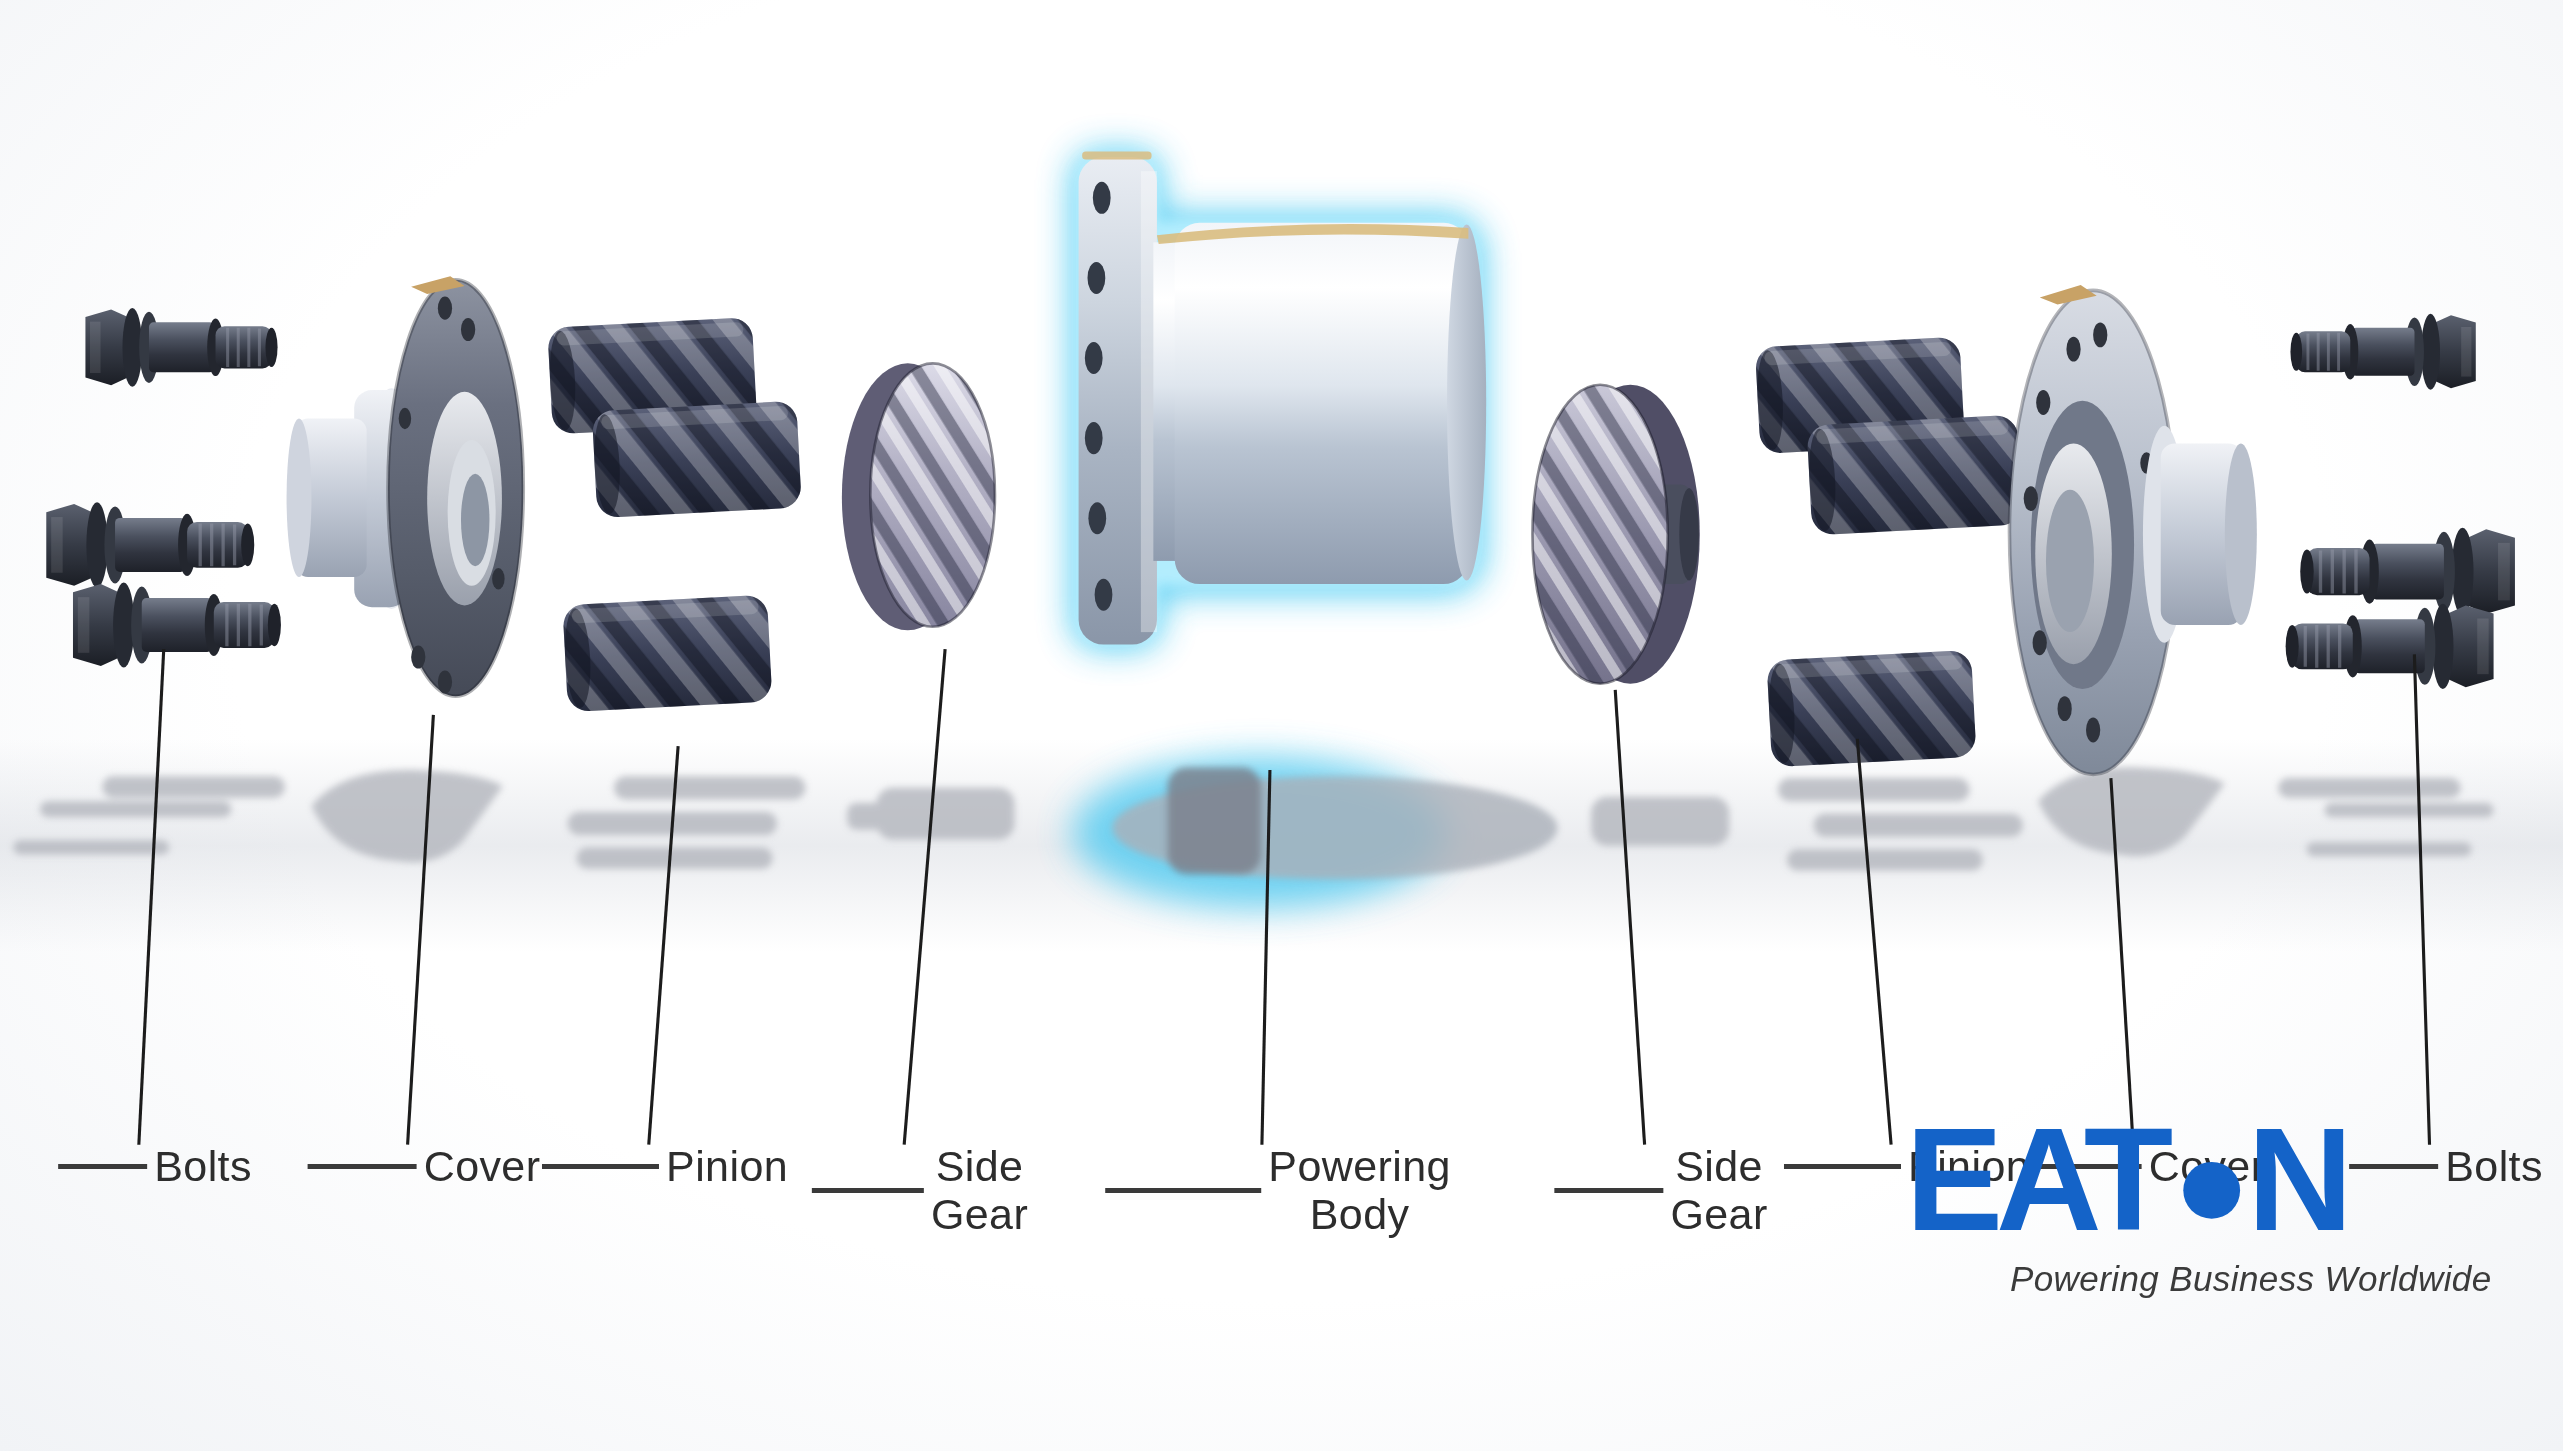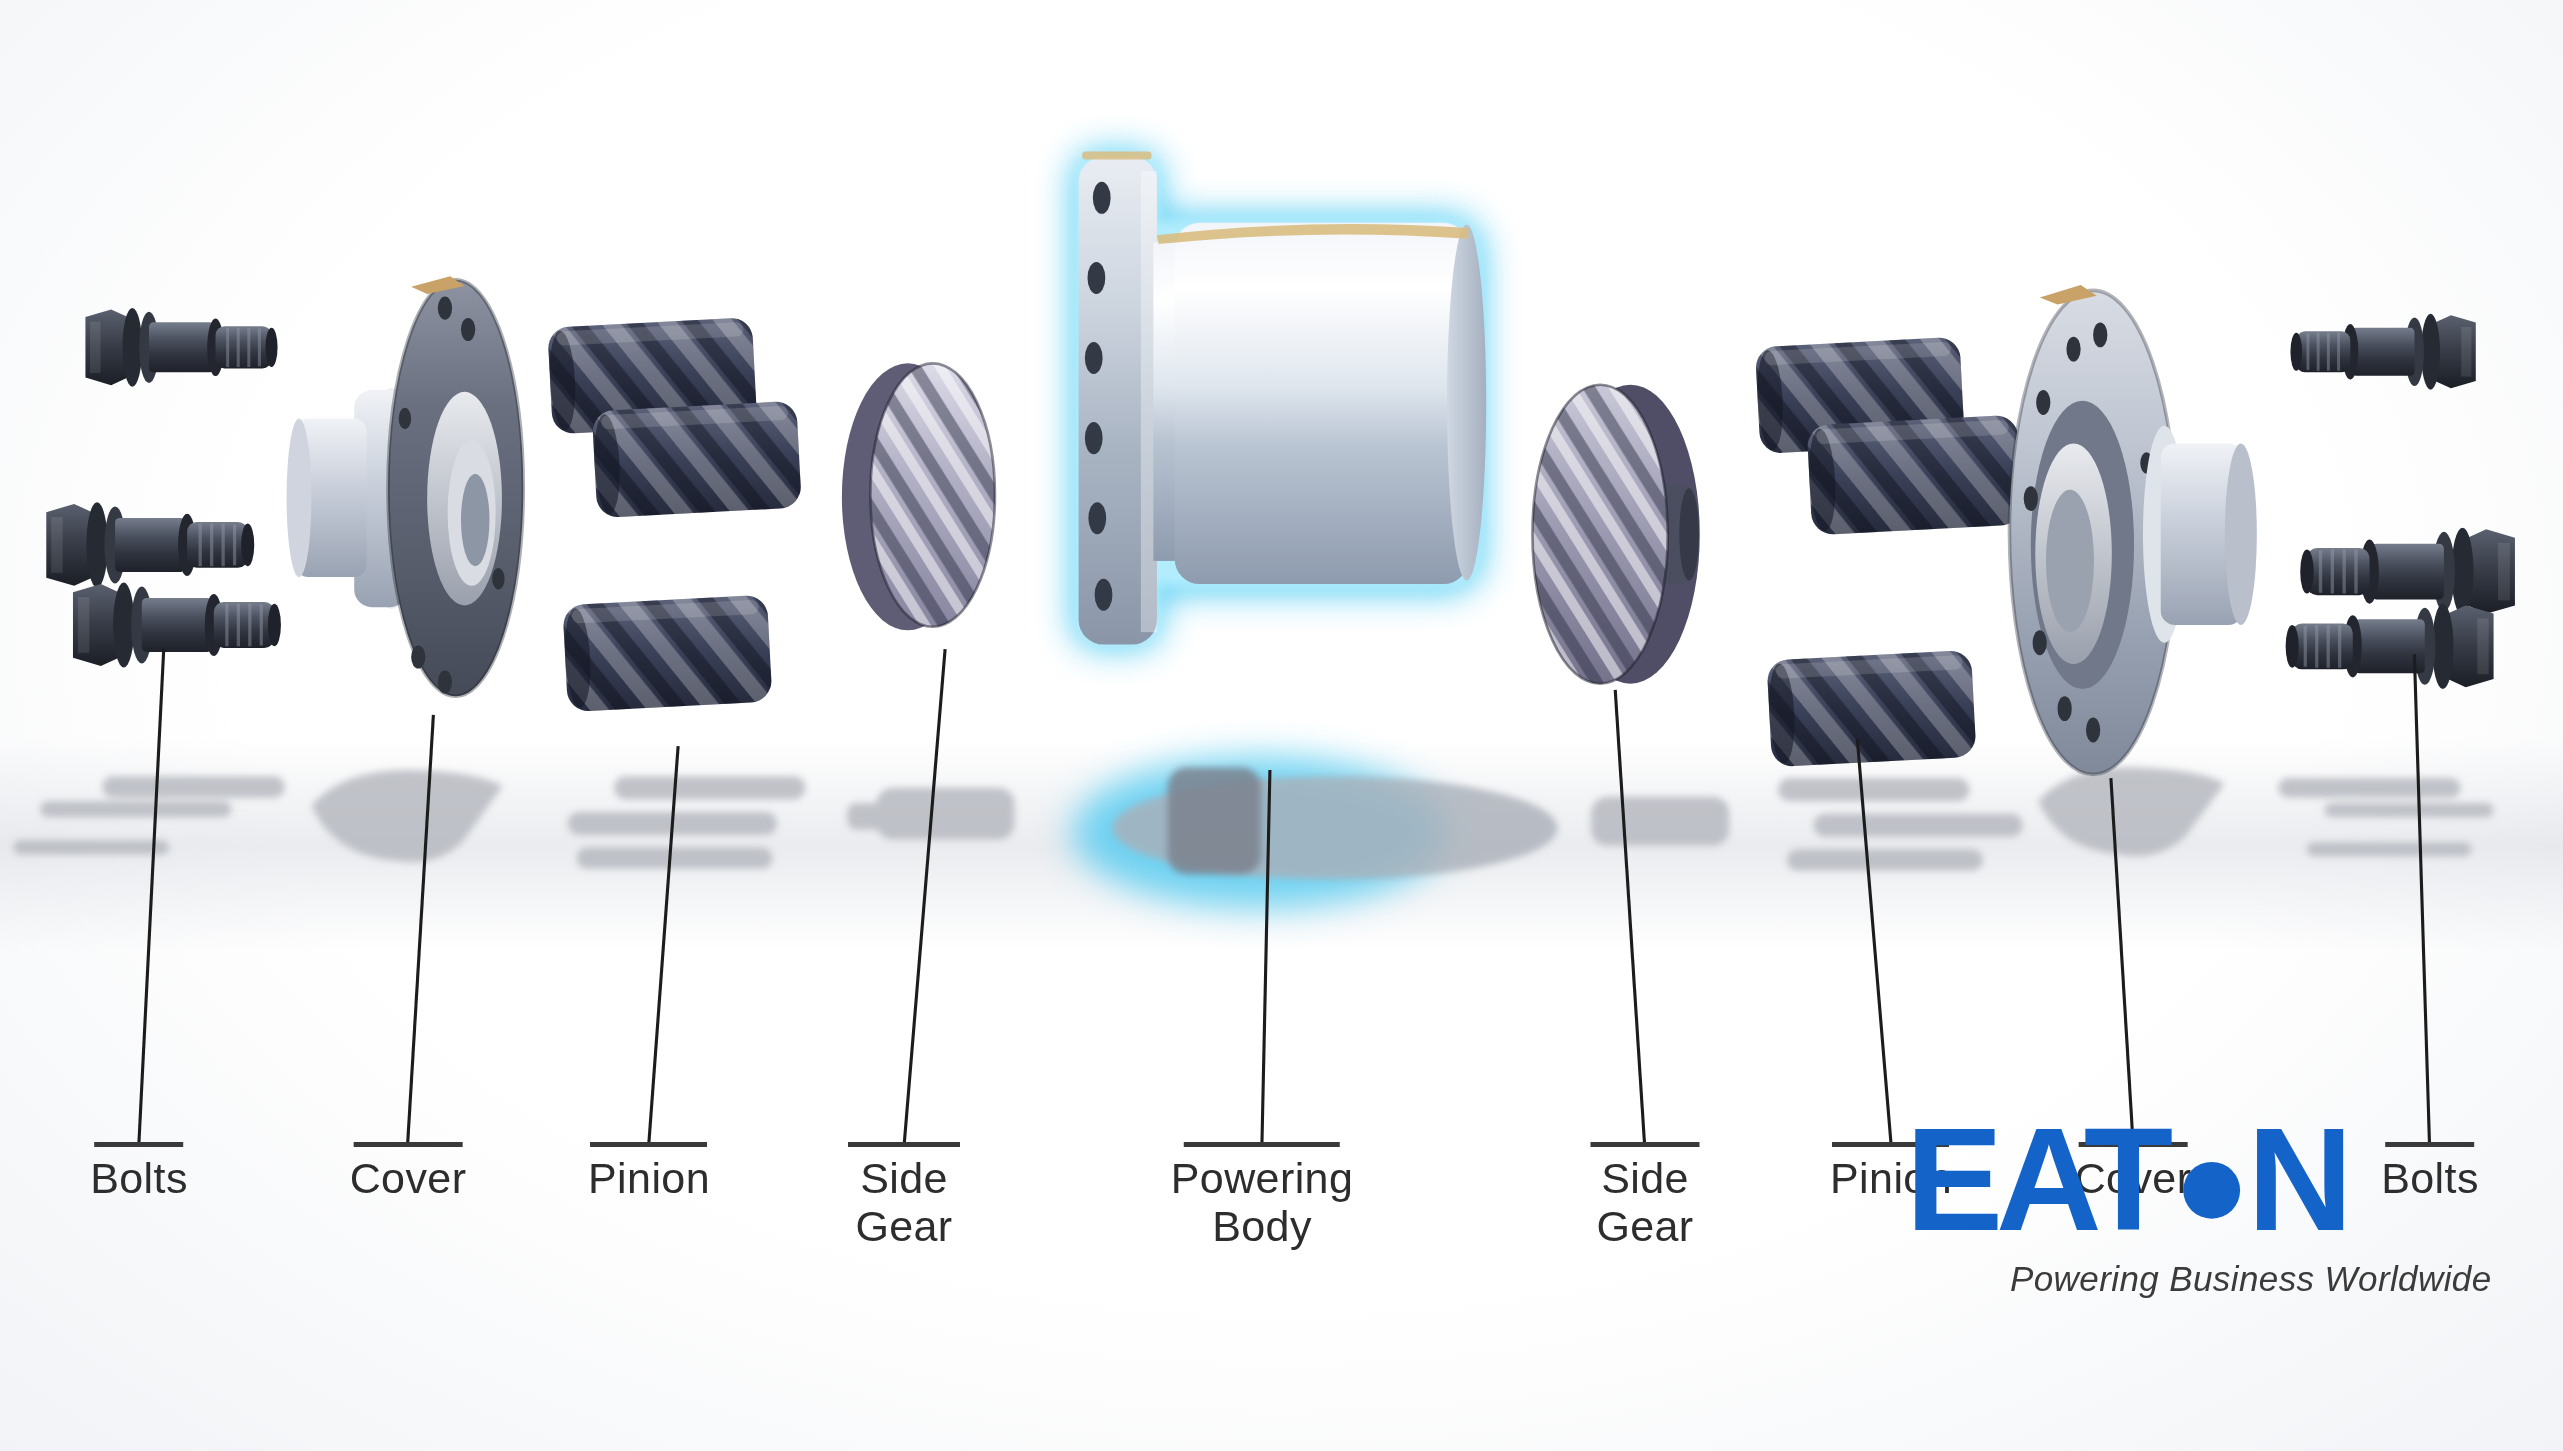--- a/index.html
+++ b/index.html
@@ -4,21 +4,21 @@
 <style>
   html,body{margin:0;padding:0;background:#ffffff;}
   .stage{
     position:relative;width:2563px;height:1452px;overflow:hidden;
     background:radial-gradient(ellipse at 50% 42%, #ffffff 58%, #f1f3f6 100%);
     font-family:"Liberation Sans", sans-serif;
   }
   .stage svg.diagram{position:absolute;left:0;top:0;}
   .part-label{
     position:absolute;transform:translateX(-50%);
-    display:flex;flex-direction:column;align-items:center;gap:7.1px;
+    display:flex;flex-direction:row;align-items:center;gap:7.1px;margin-left:16px;
   }
   .label-bar{height:0;border-top:5.3px solid #3a3a3a;}
   .label-text{
     font-size:43px;line-height:1.12;color:#2d2d2d;text-align:center;
     white-space:pre-line;letter-spacing:0.4px;
   }
   .logo-block{position:absolute;left:1905px;top:1106px;width:578px;}
   .logo-tagline{
     position:absolute;left:105px;top:153px;width:481px;
     font-size:35px;font-style:italic;color:#3b3b3b;letter-spacing:0.4px;

